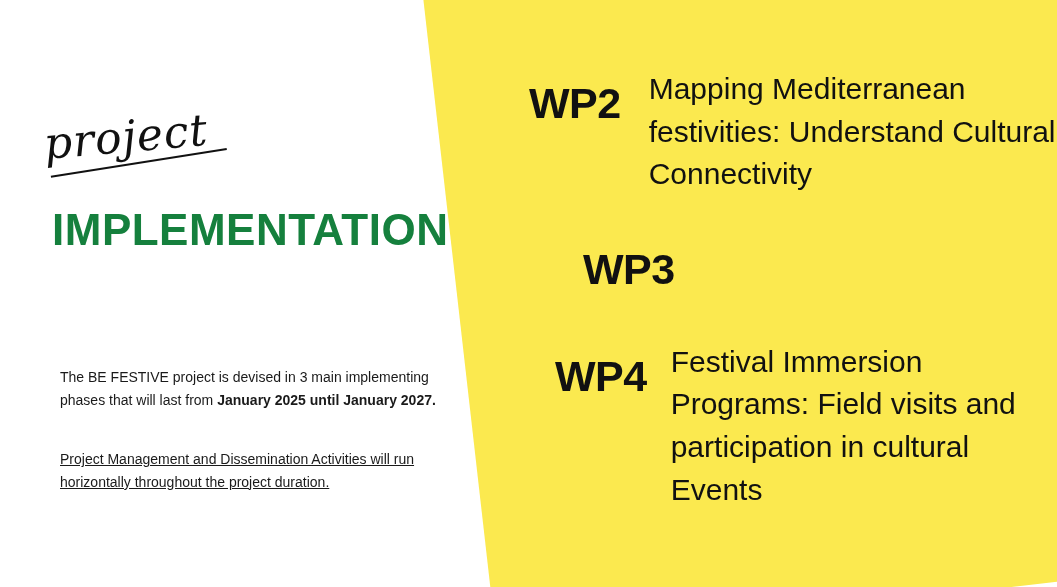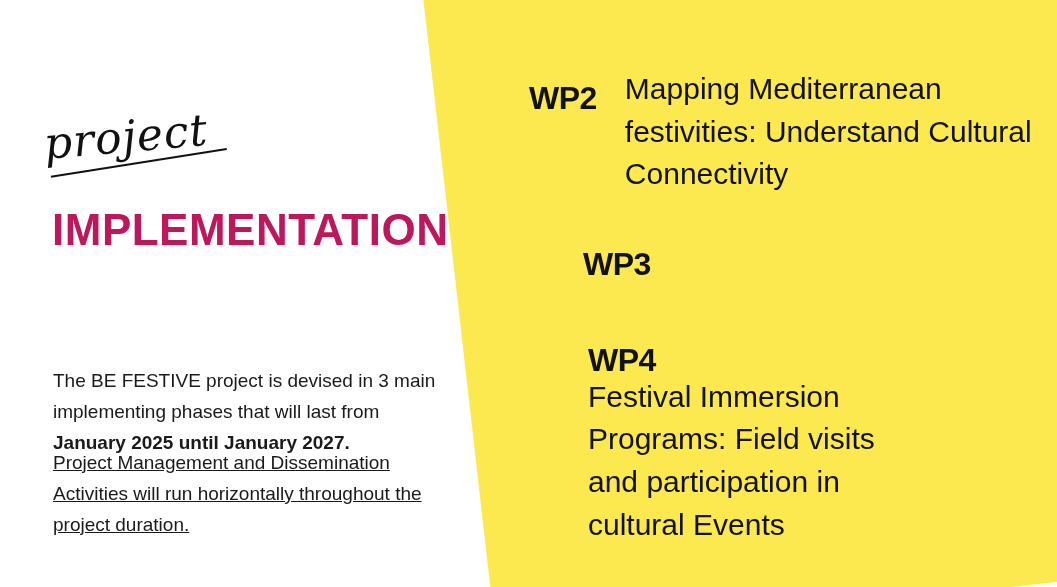--- a/index.html
+++ b/index.html
@@ -64,28 +64,28 @@
     transform: rotate(-4deg);
   }
   .main-title {
     position: absolute;
     left: 52px;
     top: 205px;
     font-family: "Liberation Sans", sans-serif;
     font-weight: 700;
     font-size: 44px;
     letter-spacing: 0.5px;
-    color: #be185d;
+    color: #15803d;
     white-space: nowrap;
   }
   .body-block {
     position: absolute;
-    left: 53px;
+    left: 60px;
     width: 390px;
-    font-size: 19px;
+    font-size: 14px;
     line-height: 1.62;
     color: #1a1a1a;
     font-weight: 700;
   }
   .body-block.p1 { top: 366px; }
   .body-block.p2 { top: 448px; font-weight: 400; text-decoration: underline; }
   .body-block.p1 .normal { font-weight: 400; }
   .body-block.p1 .bold { font-weight: 700; }
 
   
@@ -97,21 +97,21 @@
     z-index: 2;
   }
   .wp-row {
     display: flex;
     align-items: flex-start;
     margin-bottom: 38px;
   }
   .wp-row .wp-code {
     font-family: "Liberation Sans", sans-serif;
     font-weight: 700;
-    font-size: 32px;
+    font-size: 43px;
     color: #111111;
     line-height: 1.0;
     letter-spacing: -0.5px;
     flex: 0 0 auto;
     padding-top: 14px;
   }
   .wp-row .wp-text {
     font-family: "Liberation Sans", sans-serif;
     font-weight: 400;
     font-size: 30px;
@@ -121,21 +121,21 @@
   }
   
   .wp-row.r1 { margin-left: 24px; }
   .wp-row.r1 .wp-code { margin-right: 28px; }
   .wp-row.r1 .wp-text { width: 300px; }
 
   .wp-row.r2 { margin-left: 78px; }
   .wp-row.r2 .wp-code { margin-right: 26px; }
   .wp-row.r2 .wp-text { width: 292px; }
 
-  .wp-row.r3 { margin-left: 83px; margin-top: 50px; flex-direction: column; }
+  .wp-row.r3 { margin-left: 50px; margin-top: 50px; }
   .wp-row.r3 .wp-code { margin-right: 24px; }
   .wp-row.r3 .wp-text { width: 300px; }
 </style>
 </head>
 <body>
 
 <div class="slide">
 
   <div class="yellow-panel"></div>
 

